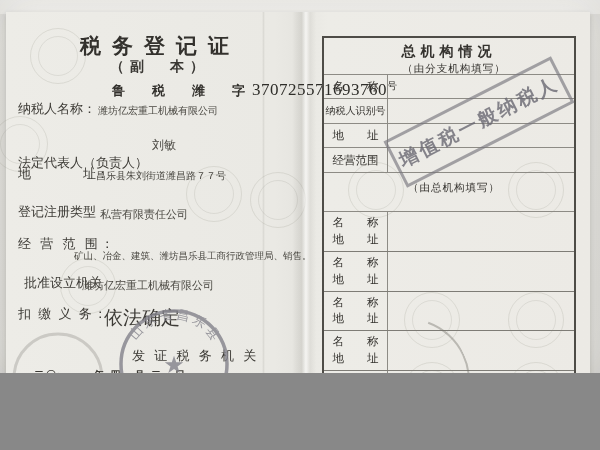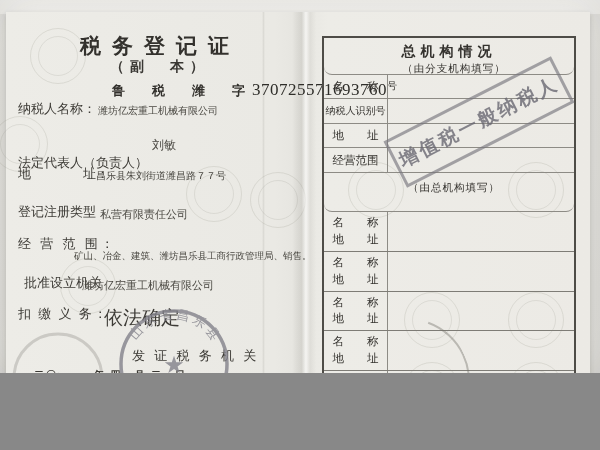--- a/index.html
+++ b/index.html
@@ -29,21 +29,21 @@
   .serial .num{font-size:17px;letter-spacing:.5px;color:#2e2d29;}
   .serial .sfx{font-size:10px;vertical-align:6px;}
   .lbl{font-size:13px;color:#3d3b36;font-weight:500;}
   .val{color:#4a4842;}
   .issuer{left:132px;top:347px;font-size:13px;letter-spacing:3px;color:#3d3b36;}
   .date{left:34px;top:368px;font-size:10px;letter-spacing:2px;color:#3a3833;font-weight:700;}
   .footer{left:90px;top:398px;font-size:12px;letter-spacing:2px;color:#45433d;}
   
   .rtable{position:absolute;left:322px;top:36px;width:254px;height:374px;
     border:2px solid #4e4c47;box-sizing:border-box;display:flex;flex-direction:column;color:#34322e;}
-  .t-head{box-sizing:border-box;border-bottom:1px solid #8d8b85;text-align:center;padding-top:5px;border-radius:8px;}
+  .t-head{box-sizing:border-box;border-bottom:1px solid #8d8b85;text-align:center;padding-top:5px;}
   .t-head .h1{font-size:14px;font-weight:bold;letter-spacing:5px;}
   .t-head .h2{font-size:10.5px;letter-spacing:1px;margin-top:1px;margin-left:10px;}
   .t-row{box-sizing:border-box;border-bottom:1px solid #8d8b85;display:flex;}
   .lbl-cell{width:64px;box-sizing:border-box;border-right:1px solid #8d8b85;display:flex;align-items:center;justify-content:center;font-size:11.5px;font-weight:500;}
   .val-cell{flex:1;}
   .t-pair{box-sizing:border-box;border-bottom:1px solid #7e7c76;display:flex;}
   .t-pair:last-child{border-bottom:none;}
   .t-pair .lbl-cell{flex-direction:column;justify-content:space-between;padding:3px 0 4px 0;}
   
   .vat-stamp{position:absolute;left:385px;top:96px;width:182px;height:46px;

